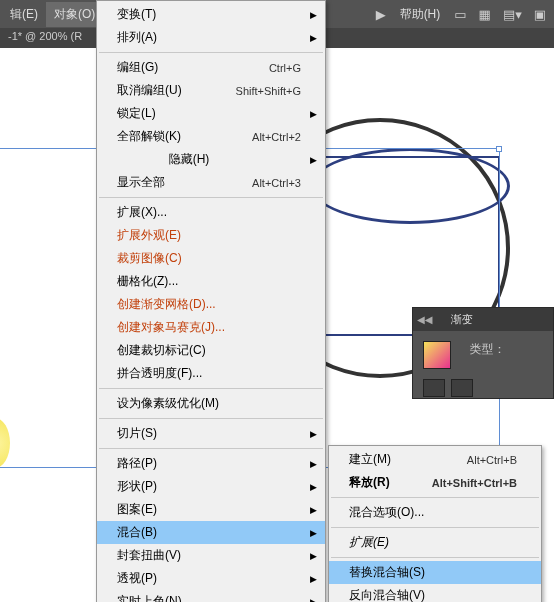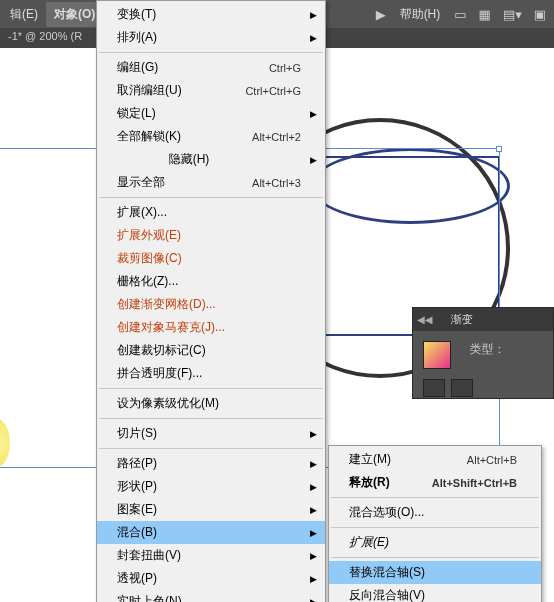--- a/index.html
+++ b/index.html
@@ -1,20 +1,20 @@
 <!DOCTYPE html>
 <html><head>
 <meta charset="utf-8">
 <style>
   * { margin: 0; padding: 0; box-sizing: border-box; font-family: "Microsoft YaHei", sans-serif; }
   body { width: 554px; height: 602px; background: #4a4a4a; overflow: hidden; position: relative; }
   
   .menubar { height: 28px; background: #535353; display: flex; align-items: center; padding: 0 2px; color: #ddd; font-size: 12px; }
   .mb-item { padding: 4px 8px; cursor: default; }
-  .mb-item.hl { background: #6b6b6b; font-weight: bold; }
+  .mb-item.hl { background: #6b6b6b; }
   .mb-spacer { flex: 1; }
   .mb-icon { padding: 0 6px; color: #ccc; font-size: 13px; }
   
   .tabbar { height: 20px; background: #434343; color: #ccc; font-size: 11px; padding: 2px 8px; }
   
   .canvas { position: absolute; top: 48px; left: 0; right: 0; bottom: 0; background: #fff; }
   .bbox { position: absolute; border: 1px solid #5f8dd3; }
   .handle { position: absolute; width: 6px; height: 6px; background: #fff; border: 1px solid #5f8dd3; }
   
   .shape-rect { position: absolute; border: 2px solid #2c3e7f; }
@@ -100,21 +100,21 @@
       <span class="lbl">排列(A)</span>
       <span class="arr">▶</span>
     </div>
     <div class="sep"></div>
     <div class="mi" style="position: relative;">
       <span class="lbl">编组(G)</span>
       <span class="sc">Ctrl+G</span>
     </div>
     <div class="mi" style="position: relative;">
       <span class="lbl">取消编组(U)</span>
-      <span class="sc">Ctrl+Ctrl+G</span>
+      <span class="sc">Shift+Shift+G</span>
     </div>
     <div class="mi" style="position: relative;">
       <span class="lbl">锁定(L)</span>
       <span class="arr">▶</span>
     </div>
     <div class="mi" style="position: relative;">
       <span class="lbl">全部解锁(K)</span>
       <span class="sc">Alt+Ctrl+2</span>
     </div>
     <div class="mi" style="position: relative; text-align: center;">

